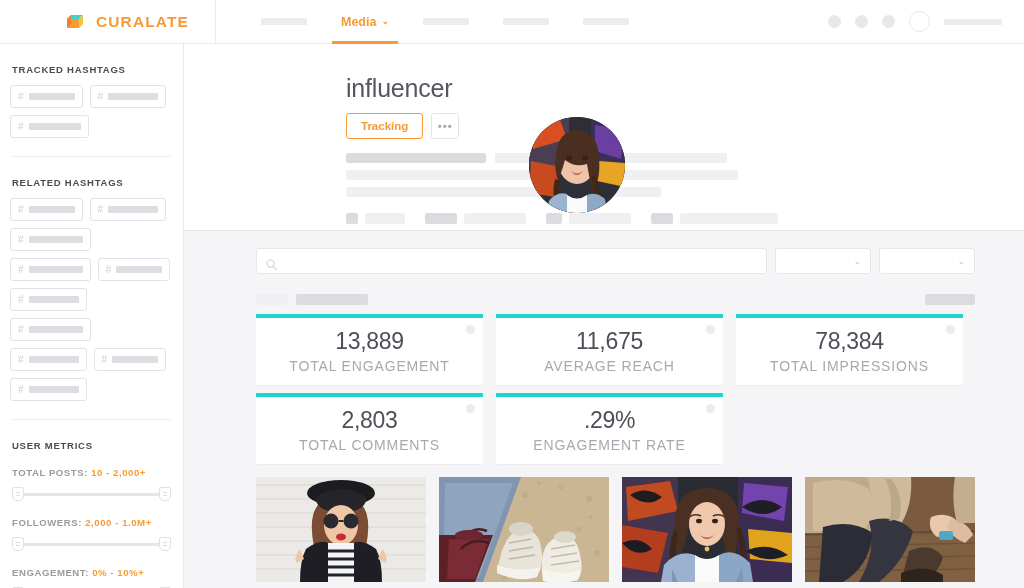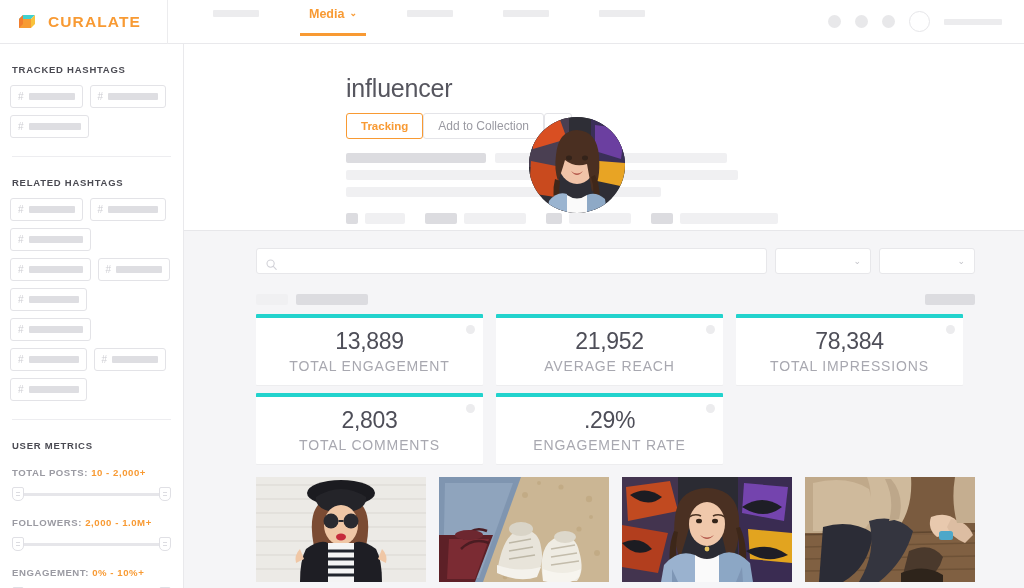--- a/index.html
+++ b/index.html
@@ -13,28 +13,28 @@
 
   
   .redact { background:#ececee; border-radius:2px; display:inline-block; vertical-align:middle; }
   .redact.dark { background:#dcdce0; }
   .redact.light { background:#f0f0f2; }
 
   
   .topbar {
     position:absolute; top:0; left:0; width:1024px; height:44px;
     background:#fff; border-bottom:1px solid #e9e9ec;
-    display:flex; align-items:center;
+    display:flex; align-items:center;padding-left:48px;
   }
   .logo-wrap { display:flex; align-items:center; padding-left:18px; width:167px; }
   .logo-cube { width:22px; height:22px; position:relative; margin-right:8px; flex:none; }
   .logo-text { font-size:15.5px; font-weight:700; letter-spacing:1.1px; color:#f89a33; }
 
   .nav-sep { width:1px; height:44px; background:#ececee; }
-  .nav-items { display:flex; align-items:flex-end; height:28px; gap:16px; padding-left:28px; }
+  .nav-items { display:flex; align-items:center; height:28px; gap:0; padding-left:28px; }
   .nav-item { position:relative; height:44px; display:flex; align-items:center; padding:0 17px; cursor:pointer; }
   .nav-item .redact { height:7px; border-radius:1px; }
   .nav-item.active { color:#f89a33; font-size:12.5px; font-weight:700; }
   .nav-item.active .underline {
     position:absolute; left:8px; right:8px; bottom:0; height:3px; background:#f89a33;
   }
   .caret { margin-left:5px; font-size:9px; line-height:1; }
 
   .nav-right { margin-left:auto; display:flex; align-items:center; gap:14px; padding-right:22px; }
   .dot-gray { width:13px; height:13px; border-radius:50%; background:#e8e8ea; }
@@ -82,21 +82,21 @@
     position:absolute; top:44px; left:184px; width:840px; height:187px;
     background:#fff; border-bottom:1px solid #e7e7ea;
     display:flex; padding:26px 0 0 162px;
   }
   .avatar {
     position:absolute; left:345px; top:73px; width:96px; height:96px; border-radius:50%;
     overflow:hidden; background:#3b3b44;
   }
   .avatar svg { display:block; }
   .pname { font-size:25px; color:#56565f; font-weight:400; letter-spacing:-0.2px; margin:0 0 10px 0; }
-  .btn-row { display:flex; align-items:center; gap:0; margin-bottom:14px; }
+  .btn-row { display:flex; align-items:center; gap:8px; margin-bottom:14px; }
   .btn {
     height:26px; border-radius:3px; display:flex; align-items:center; justify-content:center;
     font-size:11.5px; font-weight:700; padding:0 14px; cursor:pointer; background:#fff;
   }
   .btn.tracking { border:1px solid #f89a33; color:#f89a33; }
   .btn.collection { border:1px solid #e4e4e8; color:#9a9aa2; font-weight:400; font-size:12px; }
   .btn.more { border:1px solid #e4e4e8; color:#a8a8b0; width:28px; padding:0; letter-spacing:1px; font-weight:700; }
 
   .bio-line { display:flex; gap:9px; margin-bottom:7px; }
   .bio-line .redact { height:10px; }
@@ -305,21 +305,20 @@
       <ellipse cx="56" cy="41" rx="3" ry="2.4" fill="#33231a"></ellipse>
       <path d="M42 54 q6 5 12 0 q-6 8 -12 0z" fill="#b5594c"></path>
     </svg>
   </div>
 
   <div style="padding-top:4px;">
     <div class="pname">influencer</div>
 
     <div class="btn-row">
       <div class="btn tracking">Tracking</div>
-      <div class="btn collection">Add to Collection</div>
       <div class="btn more">•••</div>
     </div>
 
     <div class="bio-line">
       <span class="redact dark" style="width:140px"></span>
       <span class="redact light" style="width:232px"></span>
     </div>
     <div class="bio-line">
       <span class="redact light" style="width:392px"></span>
     </div>
@@ -368,21 +367,21 @@
   </div>
 
   <div class="cards">
     <div class="card">
       <span class="info"></span>
       <span class="num">13,889</span>
       <span class="lbl">TOTAL ENGAGEMENT</span>
     </div>
     <div class="card">
       <span class="info"></span>
-      <span class="num">21,952</span>
+      <span class="num">11,675</span>
       <span class="lbl">AVERAGE REACH</span>
     </div>
     <div class="card">
       <span class="info"></span>
       <span class="num">78,384</span>
       <span class="lbl">TOTAL IMPRESSIONS</span>
     </div>
     <div class="card">
       <span class="info"></span>
       <span class="num">2,803</span>

